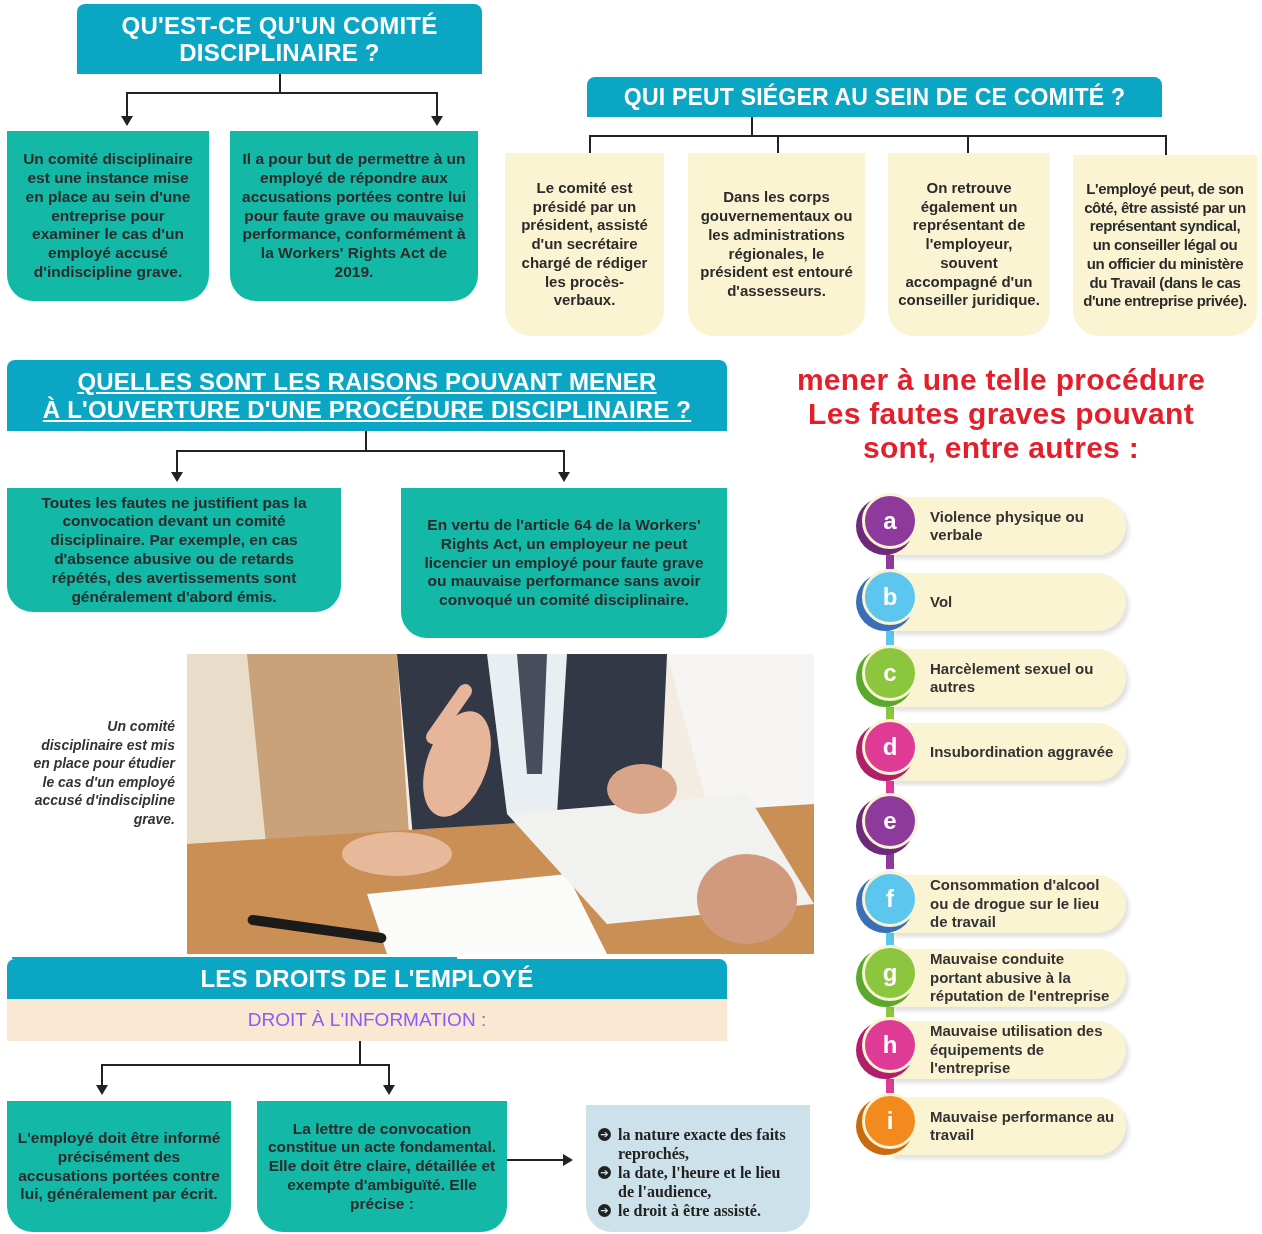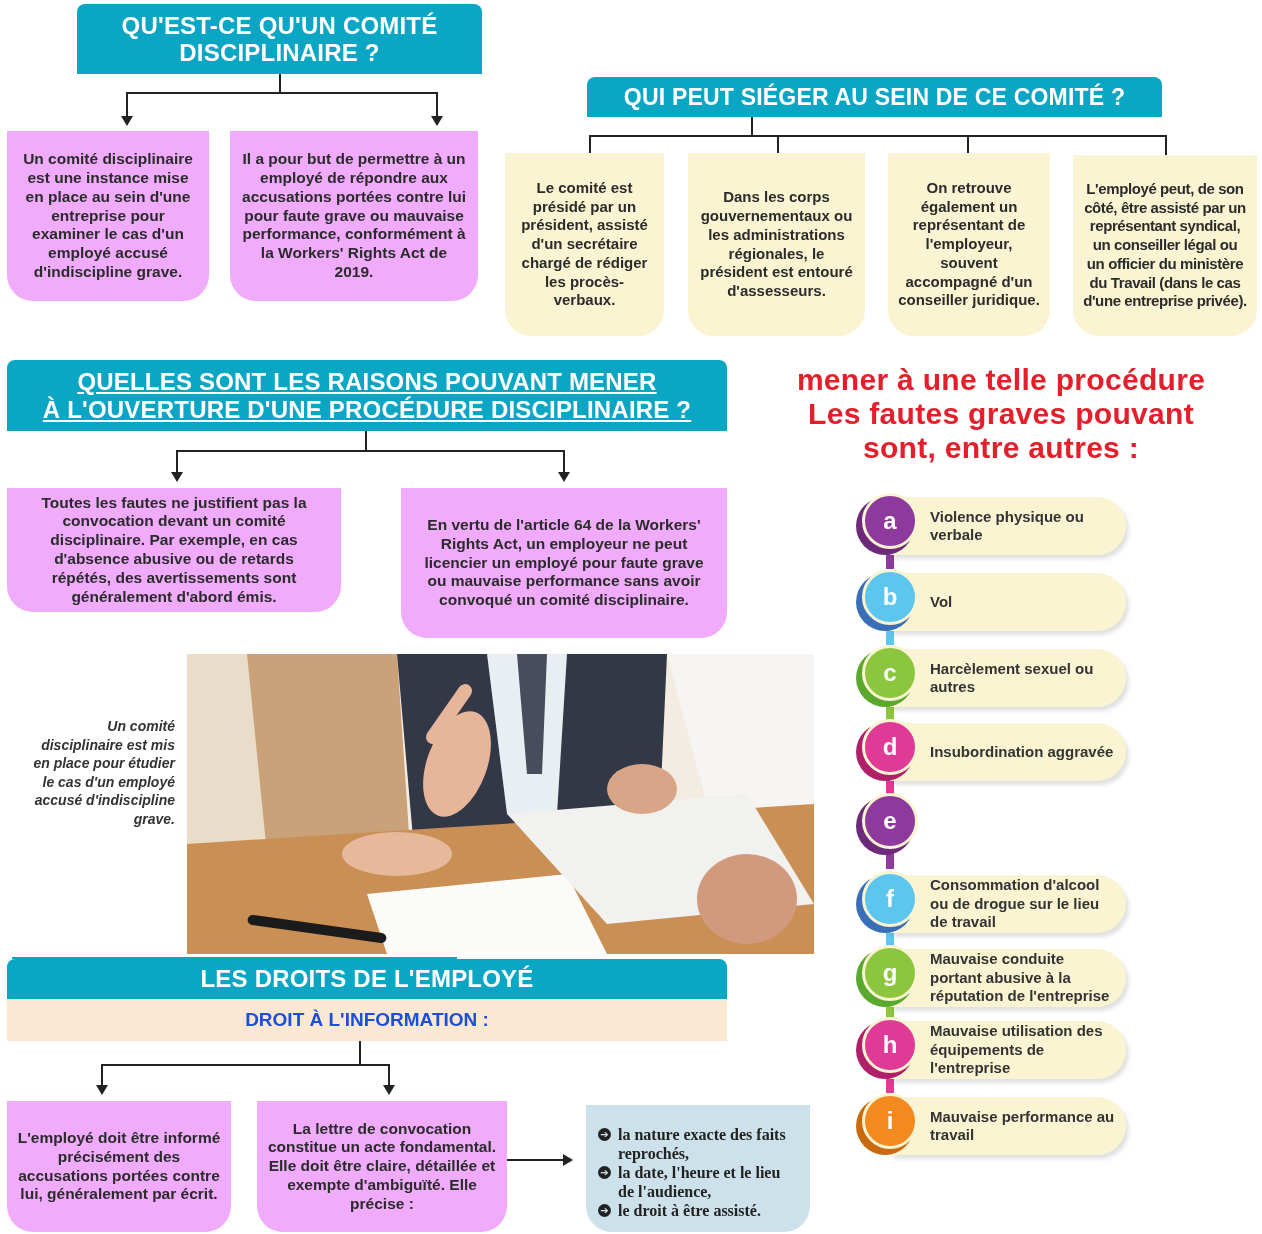--- a/index.html
+++ b/index.html
@@ -12,21 +12,21 @@
     border-radius: 8px 8px 0 0; display: flex; align-items: center; justify-content: center;
     letter-spacing: 0.2px;
   }
   .banner span { display: block; }
 
   .box {
     position: absolute; display: flex; align-items: center; justify-content: center;
     text-align: center; font-weight: bold; font-size: 15.5px; line-height: 18.8px;
     border-radius: 0 0 26px 26px; padding: 0 10px;
   }
-  .box.blue { background: #f0abfc; }
+  .box.blue { background: #14b8a6; }
   .box.cream { background: #fbf4d2; font-size: 15px; line-height: 18.8px; }
 
   .line { position: absolute; background: #222; }
   .arrowhead {
     position: absolute; width: 0; height: 0;
     border-left: 6px solid transparent; border-right: 6px solid transparent;
     border-top: 10px solid #222;
   }
 
   .red-title {
@@ -61,21 +61,21 @@
     font-size: 14px; line-height: 18.6px; color: #333;
   }
 
   .photo {
     position: absolute; overflow: hidden;
     background: linear-gradient(100deg, #f4ede4 0%, #e7d6c2 20%, #c8a47c 30%, #d6b690 40%, #3b4150 48%, #2f3442 62%, #d8d4cf 72%, #f3f1ee 85%, #ffffff 100%);
   }
 
   .droits-sub {
     position: absolute; background: #fbe8d3; display: flex; align-items: center; justify-content: center;
-    font-weight: bold; font-size: 19px; color: #1d4ed8;
+    font-weight: normal; font-size: 19px; color: #8b5cf6;
   }
 
   .list-box {
     position: absolute; background: #cce1ea; border-radius: 0 0 26px 26px;
     padding: 20px 10px 0 12px;
     font-family: "Liberation Serif", "DejaVu Serif", serif; font-weight: bold; font-size: 16px; line-height: 19px; color: #222;
   }
   .list-box .li { display: flex; align-items: flex-start; }
   .list-box .bullet {
     width: 13px; height: 13px; border-radius: 50%; background: #222; color: #cce1ea;

